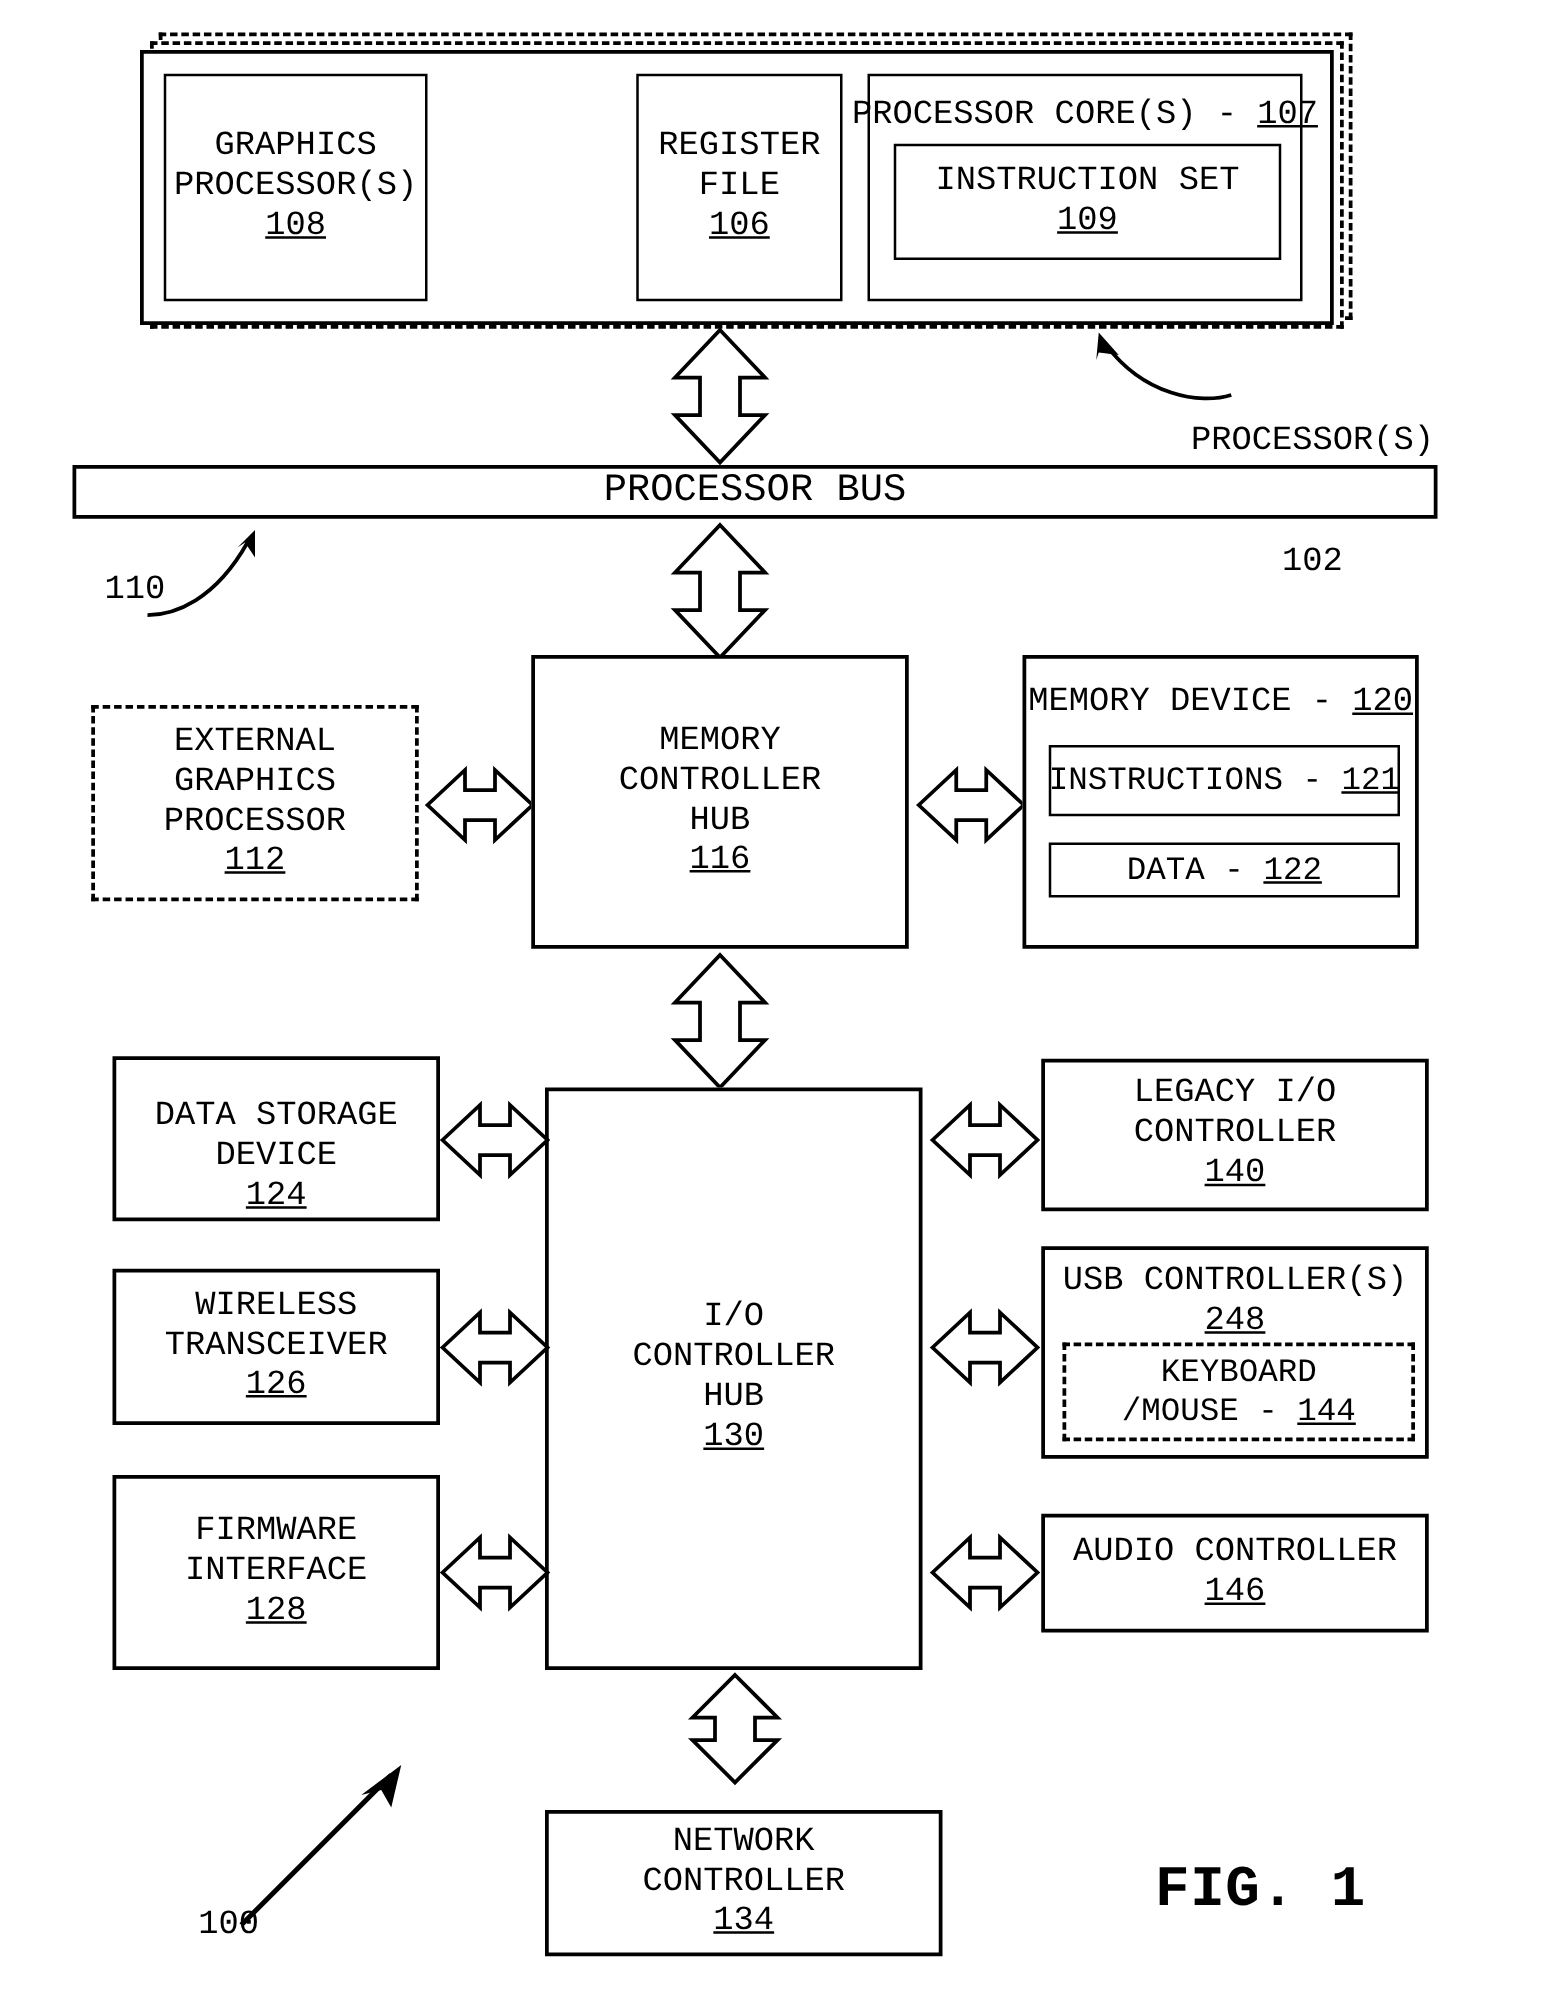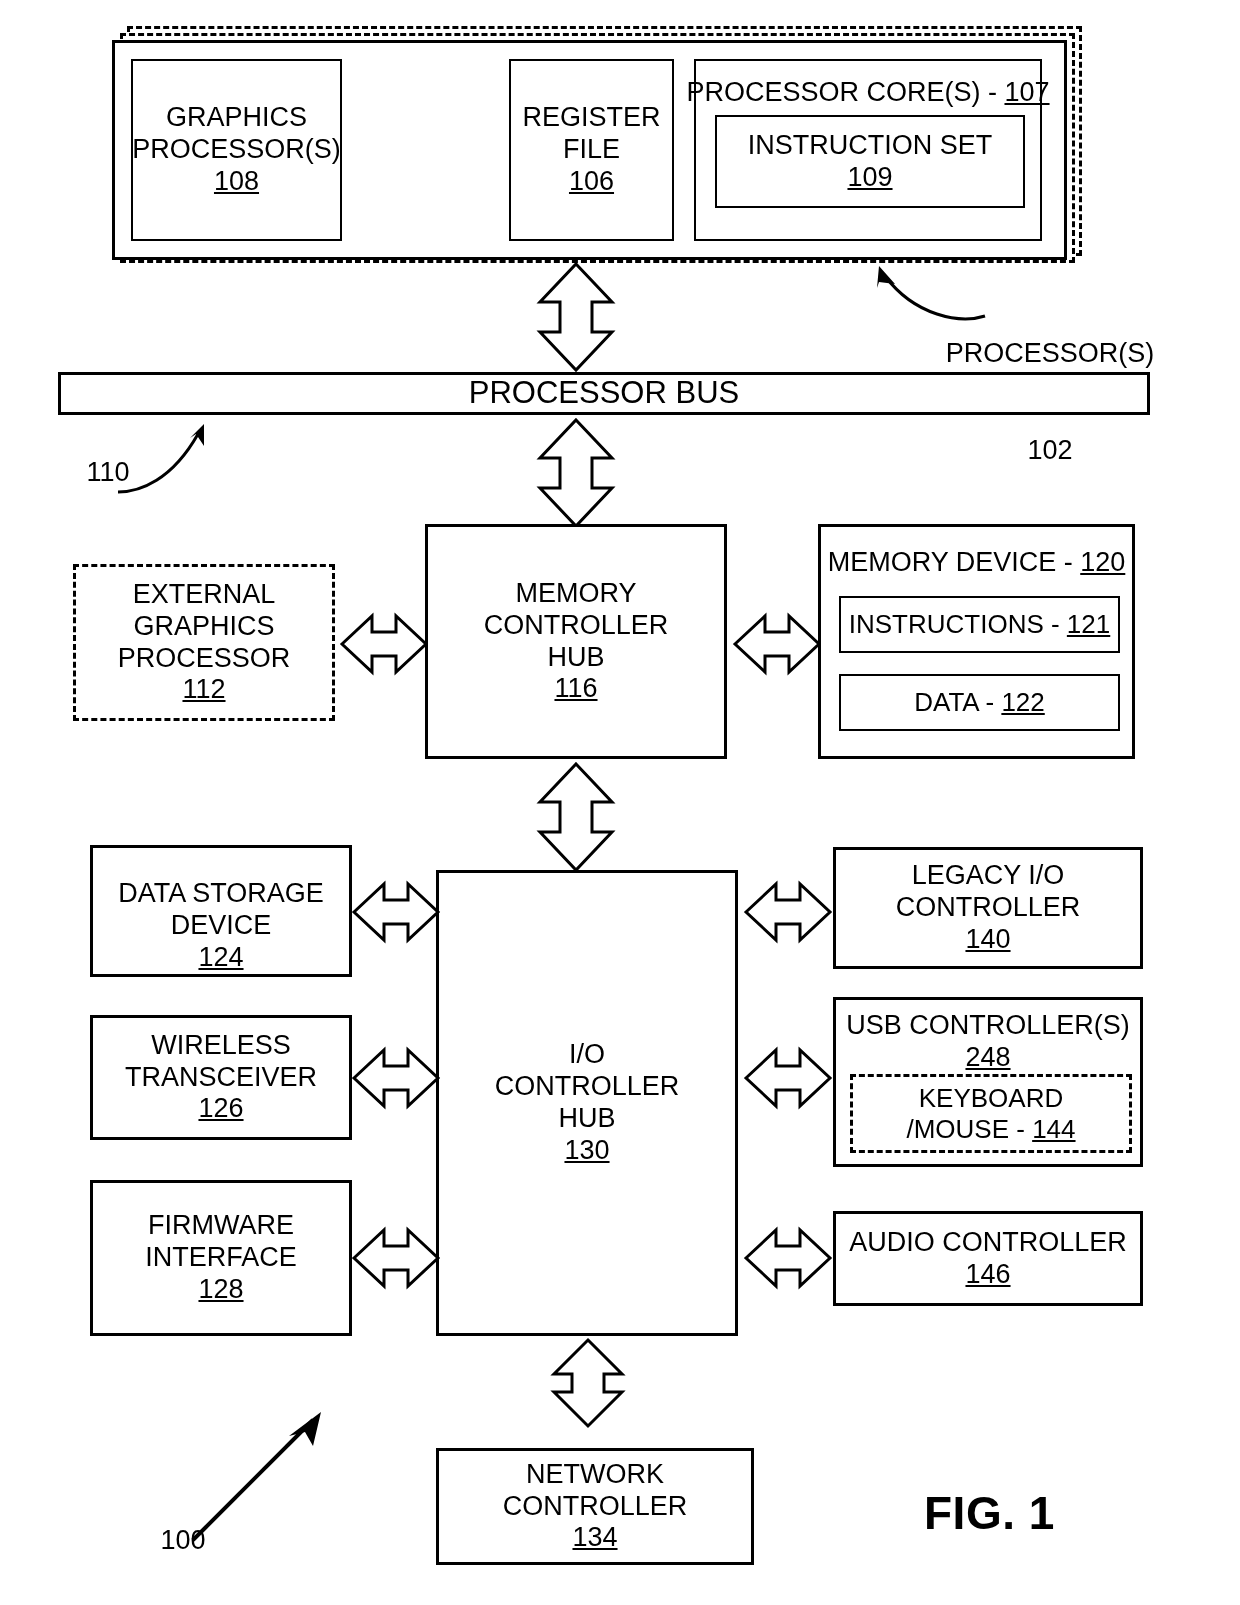--- a/index.html
+++ b/index.html
@@ -6,21 +6,21 @@
   html, body {
     margin: 0;
     padding: 0;
     background: #ffffff;
   }
   #page {
     position: relative;
     width: 1240px;
     height: 1605px;
     background: #ffffff;
-    font-family: Liberation Sans, sans-serif;
+    font-family: Liberation Mono, monospace;
     color: #000000;
     overflow: hidden;
   }
   
   .box {
     position: absolute;
     box-sizing: border-box;
     border: 3px solid #000;
     background: #fff;
     display: flex;
@@ -175,21 +175,21 @@
 
   <div class="box" style="left:818px; top:524px; width:317px; height:235px; justify-content:flex-start; padding-top:20px;">
     <div class="lbl f27">
       <span>MEMORY DEVICE - </span><span class="inline-num">120</span>
     </div>
     <div class="box thin" style="position:absolute; left:18px; top:69px; width:281px; height:57px;">
       <div class="lbl f26">
         <span>INSTRUCTIONS - </span><span class="inline-num">121</span>
       </div>
     </div>
-    <div class="box thin" style="position:absolute; left:18px; top:147px; width:281px; height:57px;">
+    <div class="box thin" style="position:absolute; left:18px; top:147px; width:281px; height:44px;">
       <div class="lbl f26">
         <span>DATA - </span><span class="inline-num">122</span>
       </div>
     </div>
   </div>
 
   <div class="arrow" style="left:538px; top:762px;">
     <svg width="76" height="110" viewBox="0 0 76 110">
       <path d="M 38 2 L 74 40 L 54 40 L 54 70 L 74 70 L 38 108 L 2 70 L 22 70 L 22 40 L 2 40 Z" fill="#fff" stroke="#000" stroke-width="3" stroke-linejoin="miter"></path>
     </svg>

